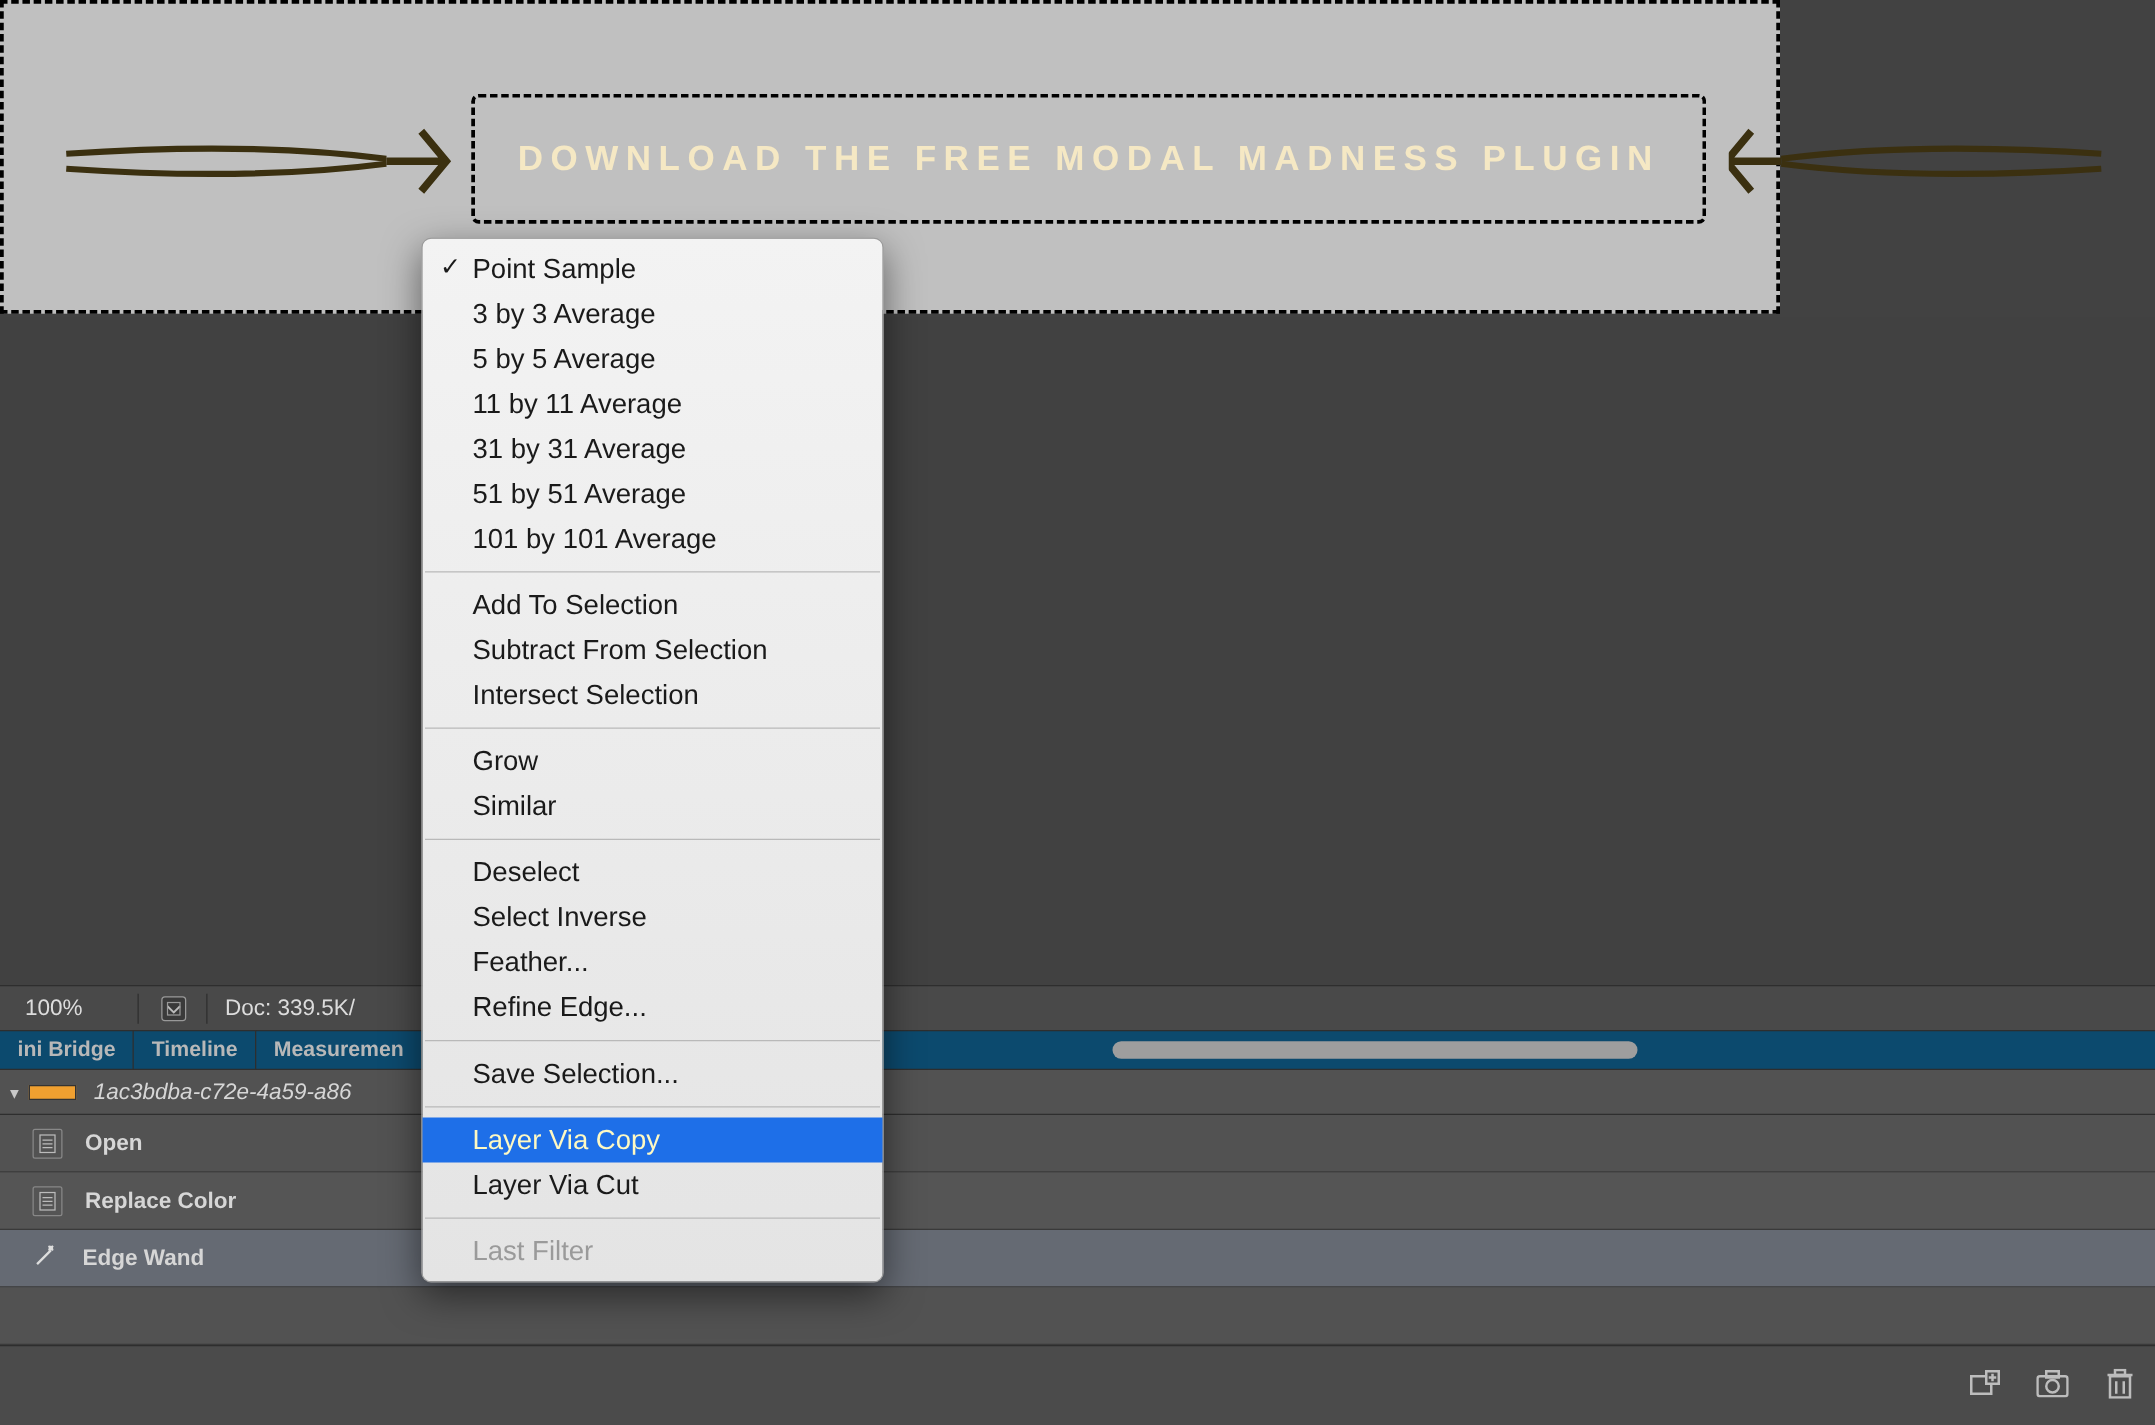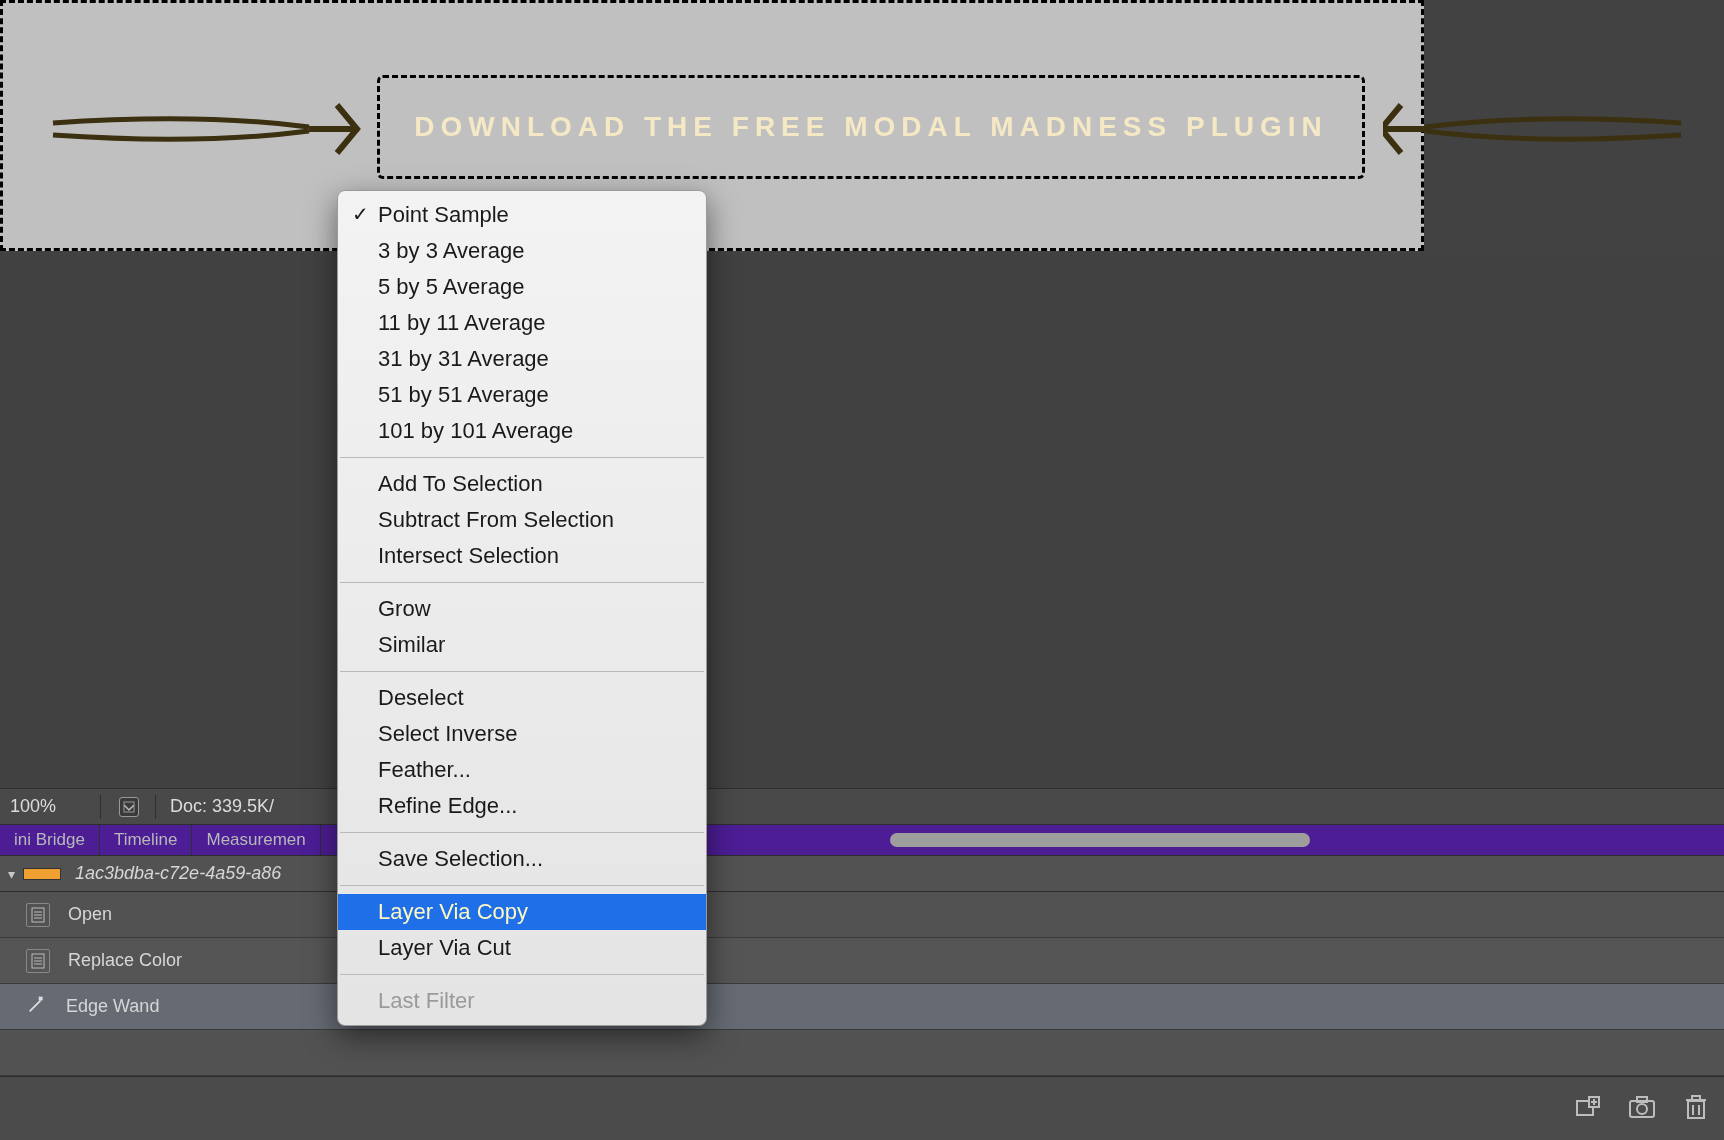--- a/index.html
+++ b/index.html
@@ -33,56 +33,56 @@
   
   .scroll-thumb {
     position: absolute; left: 890px; top: 833px; width: 420px; height: 14px;
     background: #9e9e9e; border-radius: 8px;
   }
 
   
   .status-bar {
     position: absolute; left: 0; top: 788px; width: 1724px; height: 36px;
     background: #494949; display: flex; align-items: center;
-    color: #dcdcdc; font-size: 18px; padding-left: 10px;
+    color: #dcdcdc; font-size: 18px; padding-left: 20px;
     border-top: 1px solid #2e2e2e;
   }
   .status-zoom { width: 84px; }
   .expand-icon {
     width: 20px; height: 20px; border: 1px solid #999; border-radius: 3px;
     display: inline-flex; align-items: center; justify-content: center;
     font-size: 12px; color: #bbb; margin: 0 10px 0 12px; background:#3a3a3a;
   }
   .sep { width:1px; height:24px; background:#2e2e2e; margin:0 6px; }
 
   
   .tab-row {
     position: absolute; left: 0; top: 824px; width: 1724px; height: 32px;
-    background: #4c1d95; display: flex; align-items: center;
-    color: #b8b8b8; font-size: 17px; border-top: 1px solid #2e2e2e; border-bottom: 1px solid #2e2e2e;
+    background: #0c4a6e; display: flex; align-items: center;
+    color: #b8b8b8; font-size: 17px; border-top: 1px solid #2e2e2e; border-bottom: 1px solid #2e2e2e; font-weight: bold;
   }
   .tab {
     padding: 0 14px; height: 32px; display:flex; align-items:center;
     border-right: 1px solid #2e2e2e;
   }
 
   
   .file-row {
     position: absolute; left: 0; top: 856px; width: 1724px; height: 36px;
     background: #525252; display: flex; align-items: center;
     color: #d6d6d6; font-size: 18px; padding-left: 8px;
     border-bottom: 1px solid #2e2e2e;
   }
   .toggle-icon { color:#c8c8c8; font-size:14px; margin-right:8px; }
   .orange-bar { width:38px; height:12px; background:#f0a030; border:1px solid #333; margin-right:14px;}
   .file-name { white-space: nowrap; font-style: italic; }
 
   
   .action-list {
-    position: absolute; left: 0; top: 892px; width: 1724px;
+    position: absolute; left: 0; top: 892px; width: 1724px; font-weight: bold;
   }
   .action-row {
     height: 46px; display: flex; align-items: center;
     color: #d6d6d6; font-size: 18px; padding-left: 26px;
     border-bottom: 1px solid #3a3a3a; background: #555;
   }
   .action-row.alt { background: #525252; }
   .action-row.selected { background: #656a73; }
   .action-icon {
     width: 24px; height: 24px; border: 1px solid #888; margin-right: 18px; border-radius: 2px;

